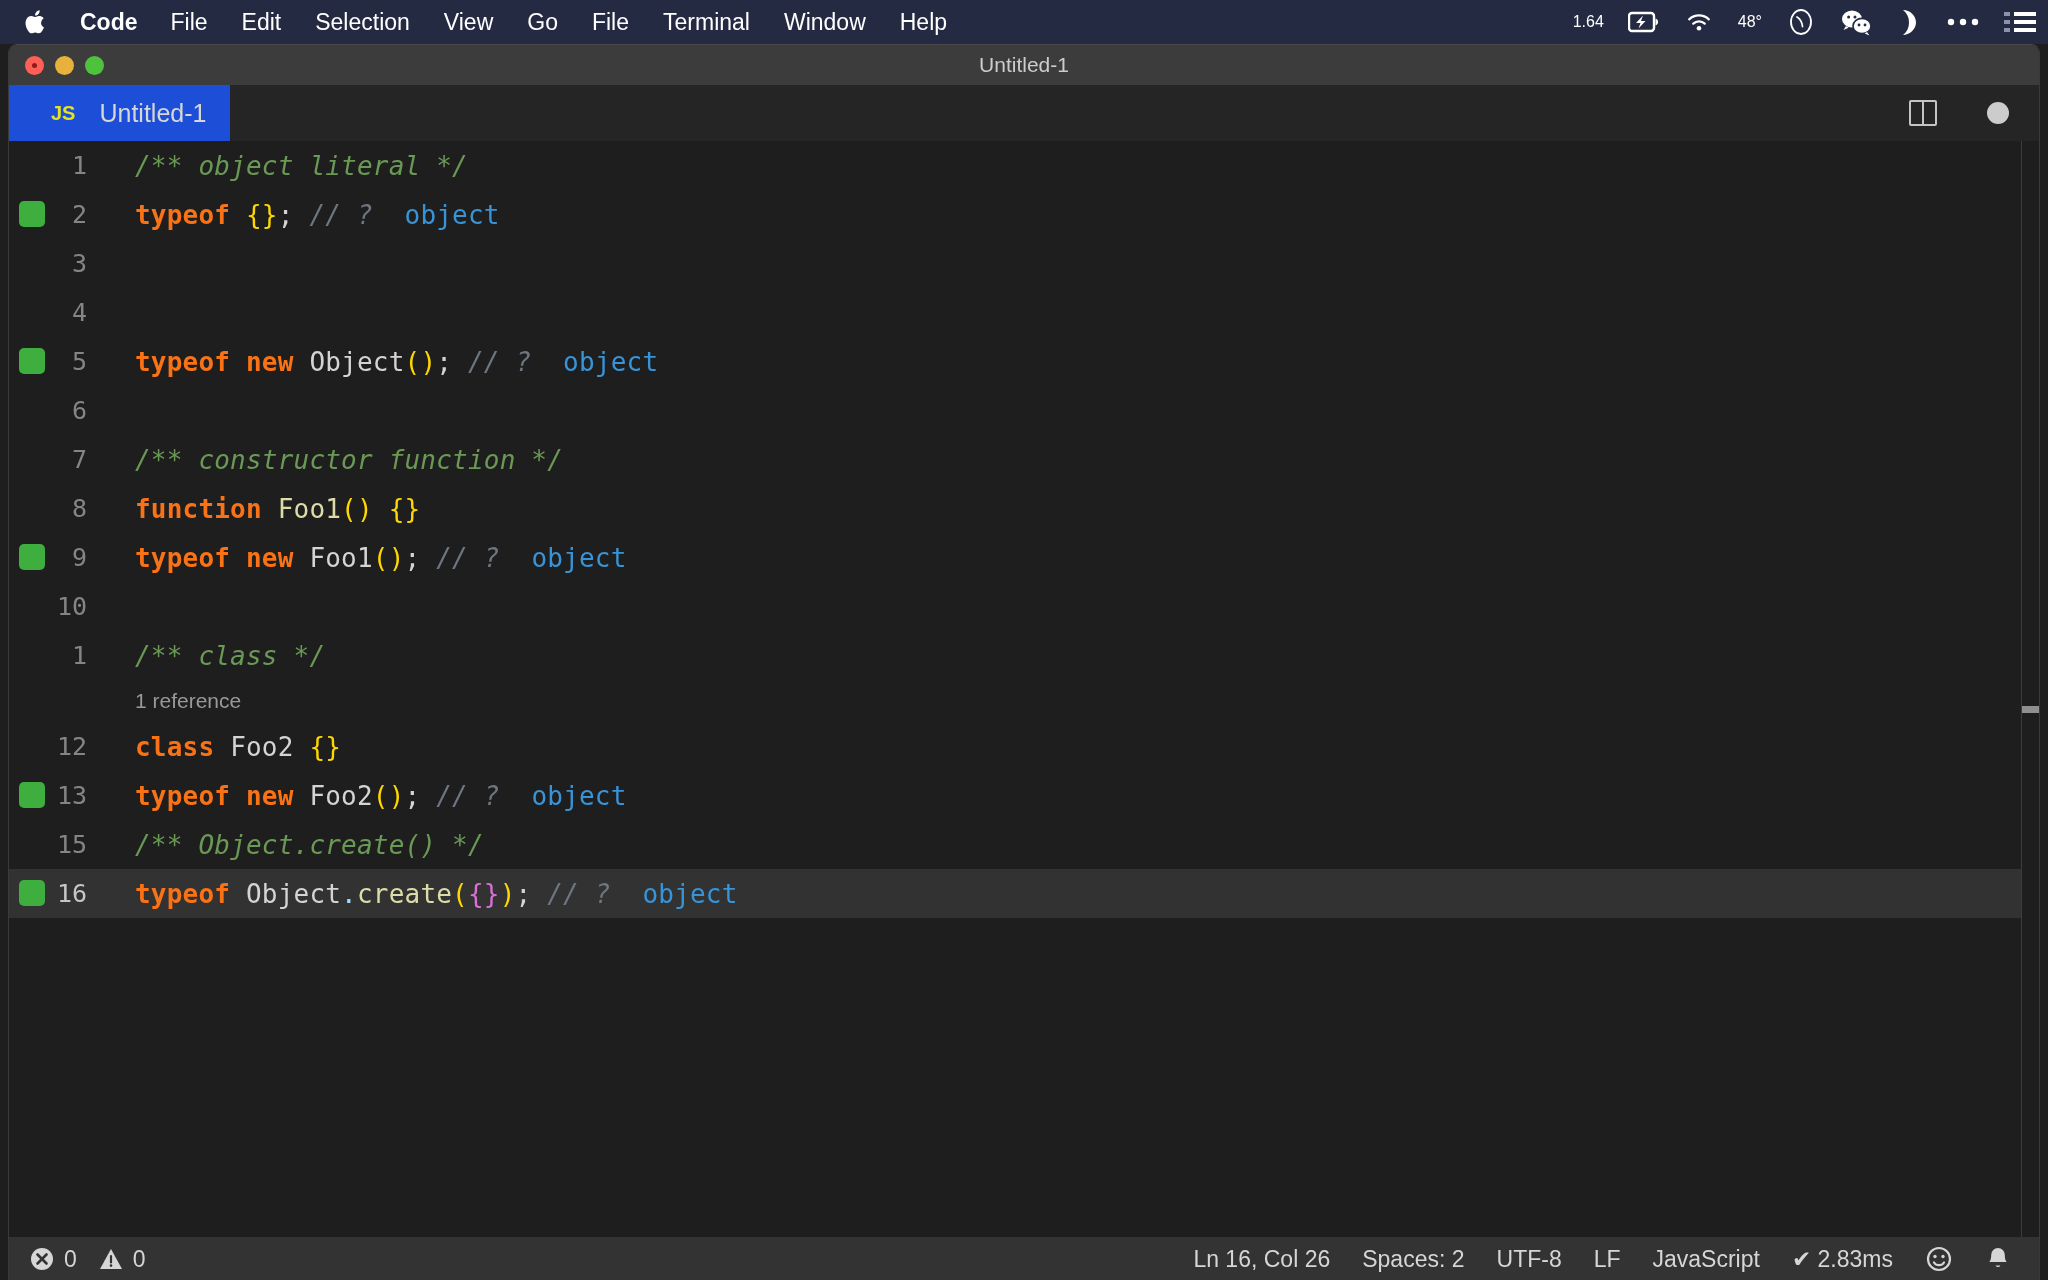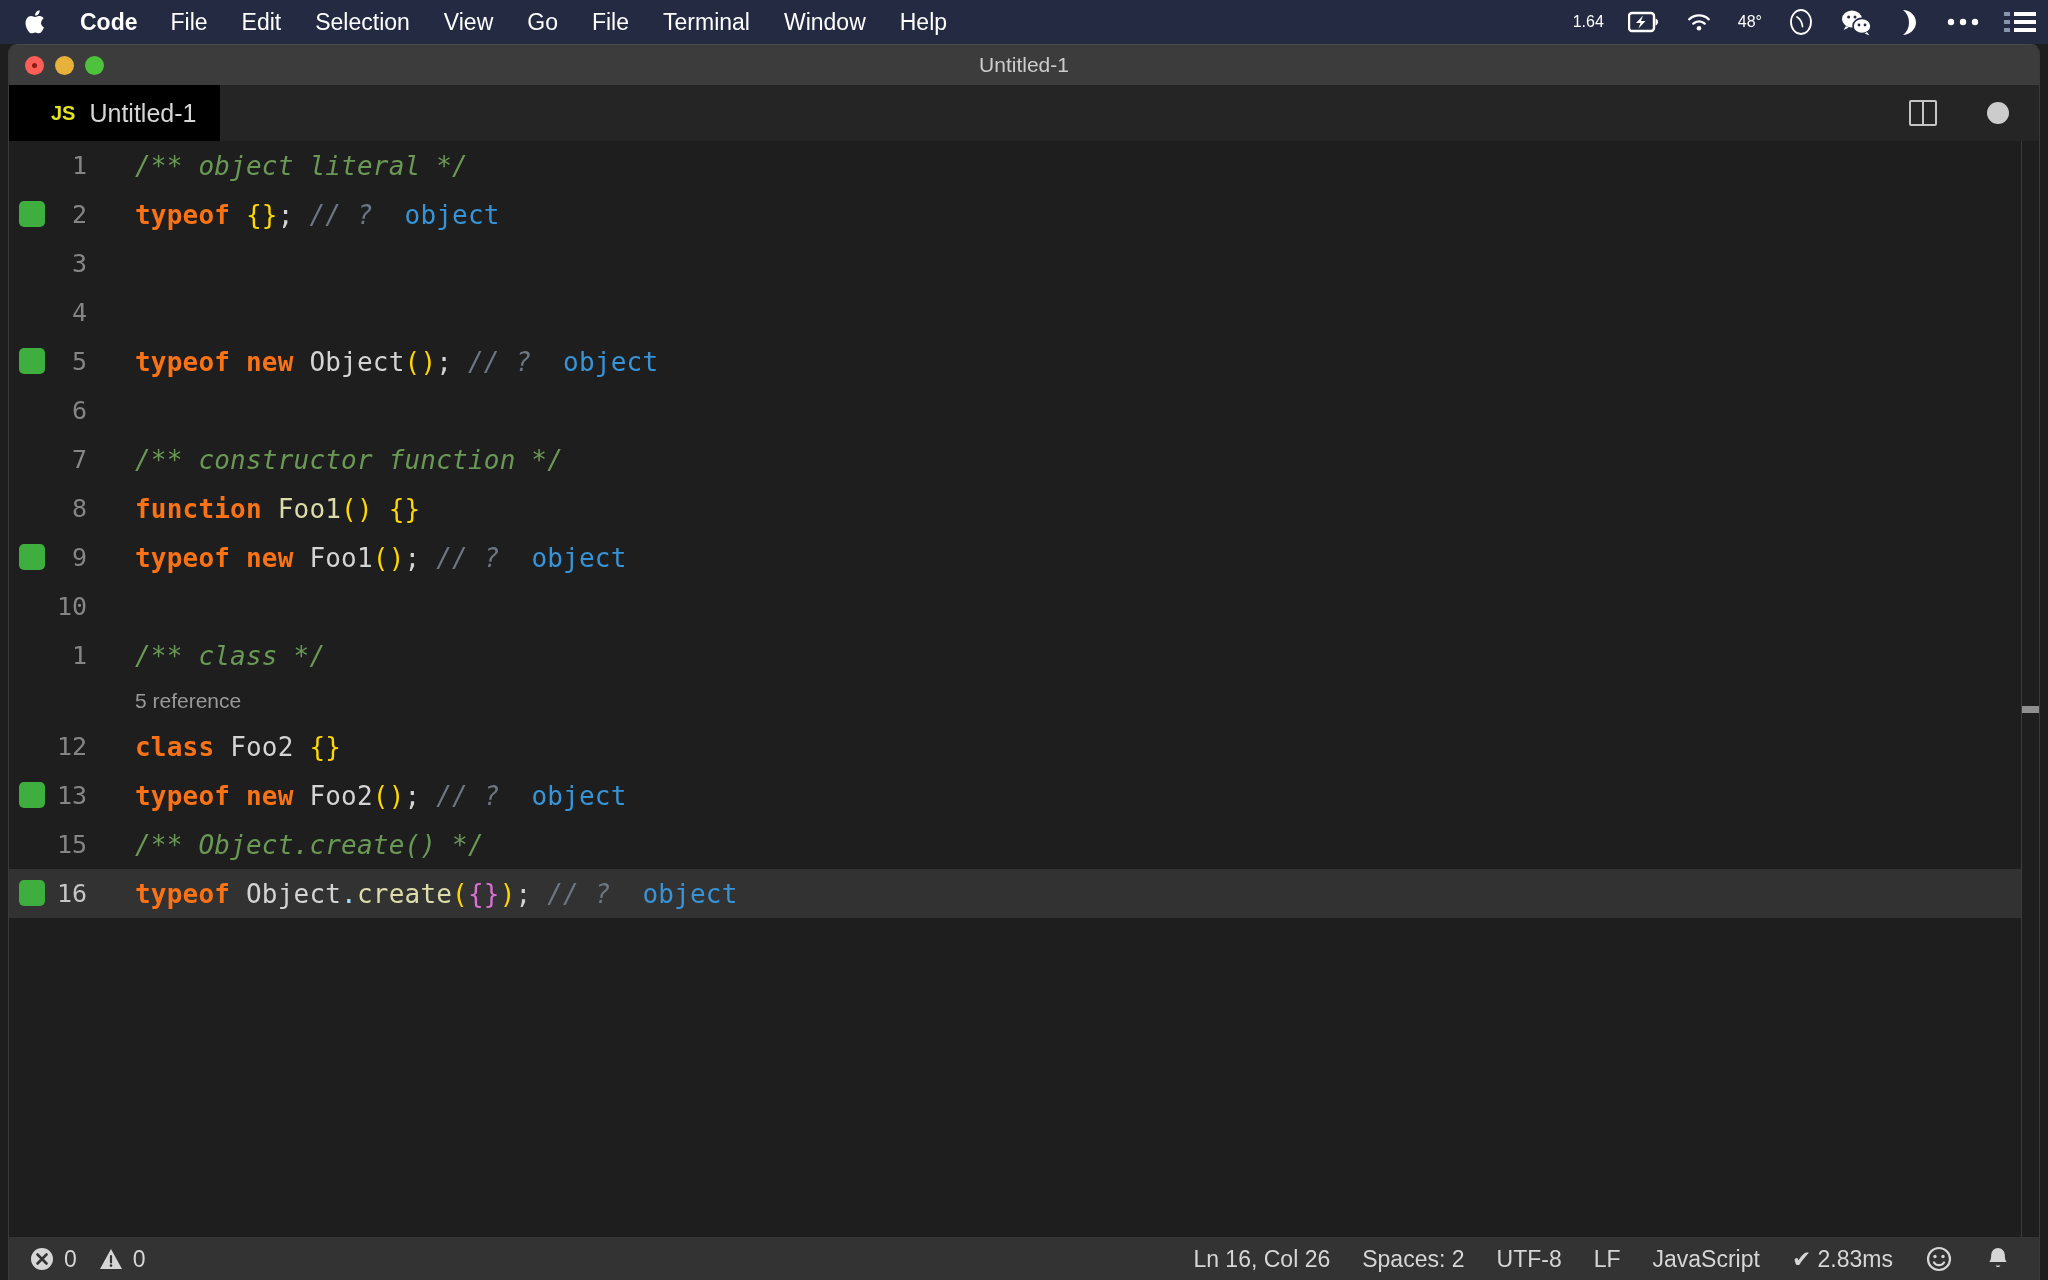--- a/index.html
+++ b/index.html
@@ -81,21 +81,22 @@
   
   #tabbar {
     height: 56px;
     background: #252526;
     display: flex; align-items: center;
     position: relative;
   }
   #tab {
     height: 56px; display: flex; align-items: center;
     padding: 0 24px 0 42px;
-    background: #000000;
+    background: #1d4ed8;
+    gap: 10px;
   }
   .js-badge {
     color: #e3e321; font-weight: bold; font-size: 20px;
     margin-right: 14px;
   }
   #tab-label { color: #d6d6d6; font-size: 25px; }
   #editor-actions {
     position: absolute; right: 30px; top: 0;
     height: 56px; display: flex; align-items: center; gap: 50px;
   }
@@ -314,21 +315,21 @@
         <div class="row"><div class="gutter-num">4</div></div>
         <div class="row"><div class="gutter-mark"></div><div class="gutter-num">5</div><div class="code"><span class="t-kw">typeof</span><span class="t-plain"> </span><span class="t-kw">new</span><span class="t-plain"> </span><span class="t-type">Object</span><span class="t-brace">()</span><span class="t-punc">;</span><span class="t-plain"> </span><span class="t-linecom">// ?</span><span class="t-plain">  </span><span class="t-result">object</span></div></div>
         <div class="row"><div class="gutter-num">6</div><div class="code"></div></div>
         <div class="row"><div class="gutter-num">7</div><div class="code"><span class="t-comment">/** constructor function */</span></div></div>
         <div class="row"><div class="gutter-num">8</div><div class="code"><span class="t-kw">function</span><span class="t-plain"> </span><span class="t-fn">Foo1</span><span class="t-brace">()</span><span class="t-plain"> </span><span class="t-brace">{}</span></div></div>
         <div class="row"><div class="gutter-mark"></div><div class="gutter-num">9</div><div class="code"><span class="t-kw">typeof</span><span class="t-plain"> </span><span class="t-kw">new</span><span class="t-plain"> </span><span class="t-type">Foo1</span><span class="t-brace">()</span><span class="t-punc">;</span><span class="t-plain"> </span><span class="t-linecom">// ?</span><span class="t-plain">  </span><span class="t-result">object</span></div></div>
         <div class="row"><div class="gutter-num">10</div><div class="code"></div></div>
         <div class="row"><div class="gutter-num">1</div><div class="code"><span class="t-comment">/** class */</span></div></div>
         <div class="codelens-row">
           <div class="codelens-spacer"></div>
-          <div class="codelens">5 reference</div>
+          <div class="codelens">1 reference</div>
         </div>
         <div class="row"><div class="gutter-num">12</div><div class="code"><span class="t-kw">class</span><span class="t-plain"> </span><span class="t-type">Foo2</span><span class="t-plain"> </span><span class="t-brace">{}</span></div></div>
         <div class="row"><div class="gutter-mark"></div><div class="gutter-num">13</div><div class="code"><span class="t-kw">typeof</span><span class="t-plain"> </span><span class="t-kw">new</span><span class="t-plain"> </span><span class="t-type">Foo2</span><span class="t-brace">()</span><span class="t-punc">;</span><span class="t-plain"> </span><span class="t-linecom">// ?</span><span class="t-plain">  </span><span class="t-result">object</span></div></div>
         <div class="row"><div class="gutter-num">15</div><div class="code"><span class="t-comment">/** Object.create() */</span></div></div>
         <div class="row active"><div class="gutter-mark"></div><div class="gutter-num">16</div><div class="code"><span class="t-kw">typeof</span><span class="t-plain"> </span><span class="t-type">Object</span><span class="t-plain">.</span><span class="t-fn">create</span><span class="t-brace">(</span><span class="t-magenta">{}</span><span class="t-brace">)</span><span class="t-punc">;</span><span class="t-plain"> </span><span class="t-linecom">// ?</span><span class="t-plain">  </span><span class="t-result">object</span></div></div>
       </div>
     <div id="overview-ruler">
       <div id="ruler-mark"></div>
     </div>
   </div>

